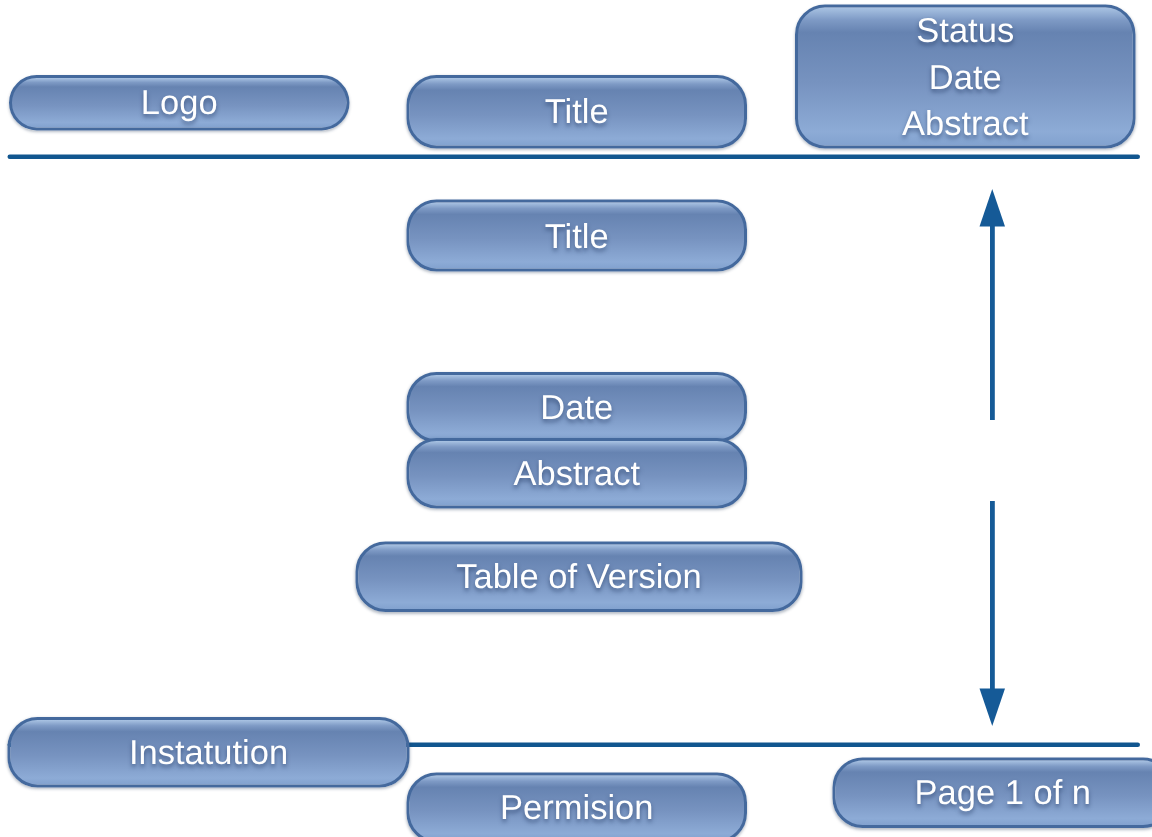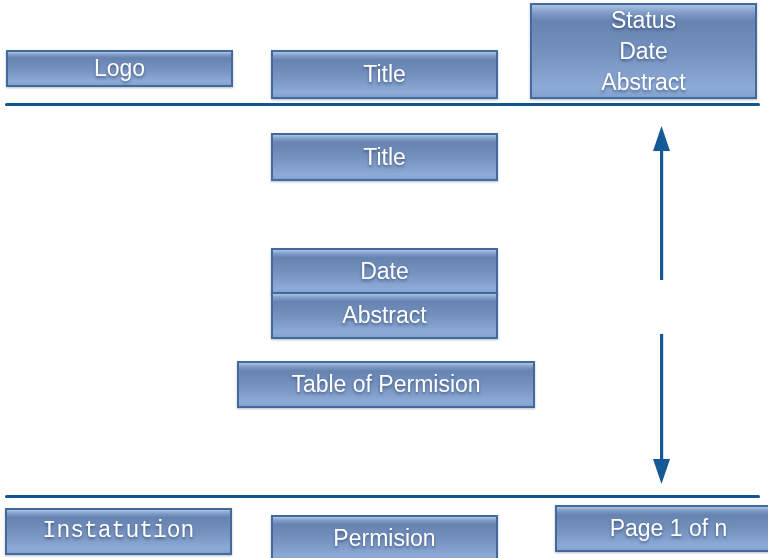--- a/index.html
+++ b/index.html
@@ -11,21 +11,21 @@
     position: relative;
     width: 768px;
     height: 558px;
     background: var(--background, #ffffff);
     font-family: "Liberation Sans", sans-serif;
     overflow: hidden;
   }
   .node {
     position: absolute;
     box-sizing: border-box;
-    border-radius: 0;
+    border-radius: 20px;
     border: 2px solid var(--box_border, #44699d);
     background: linear-gradient(180deg,
       var(--box_top_highlight, #a9c3e3) 0%,
       #7e9ac5 9%,
       var(--box_fill_top, #6683b1) 18%,
       #7793c0 55%,
       var(--box_fill_bottom, #8dabd6) 90%,
       #82a2cf 100%);
     color: var(--box_text, #ffffff);
     display: flex;
@@ -68,30 +68,30 @@
 
   <div class="rule" style="left:5px; top:103px; width:755px;"></div>
 
   <div class="node" style="left:271px; top:133px; width:227px; height:48px;">Title</div>
 
 
   <div class="node" style="left:271px; top:248px; width:227px; height:47px;">Date</div>
 
   <div class="node" style="left:271px; top:292px; width:227px; height:47px;">Abstract</div>
 
-  <div class="node" style="left:237px; top:361px; width:298px; height:47px;">Table of Permision</div>
+  <div class="node" style="left:237px; top:361px; width:298px; height:47px;">Table of Version</div>
 
   <svg class="arrow" style="left:640px; top:120px;" width="43" height="370" viewBox="0 0 43 370">
     <polygon points="21.5,6 13,31 30,31"></polygon>
     <rect x="20" y="30" width="3.2" height="130"></rect>
     <rect x="20" y="214" width="3.2" height="126"></rect>
     <polygon points="21.5,364 13,339 30,339"></polygon>
   </svg>
 
   <div class="rule" style="left:5px; top:495px; width:755px;"></div>
 
-  <div class="node" style="left:5px; top:508px; width:227px; height:47px;font-family:Liberation Mono, monospace;">Instatution</div>
+  <div class="node" style="left:5px; top:478px; width:268px; height:47px;">Instatution</div>
 
   <div class="node" style="left:271px; top:505px; width:227px; height:47px;margin-top:10px;">Permision</div>
 
   <div class="node" style="left:527px; top:505px; width:227px; height:47px;margin-left:28px;">Page 1 of n</div>
 
 </div>
 
 </body></html>

